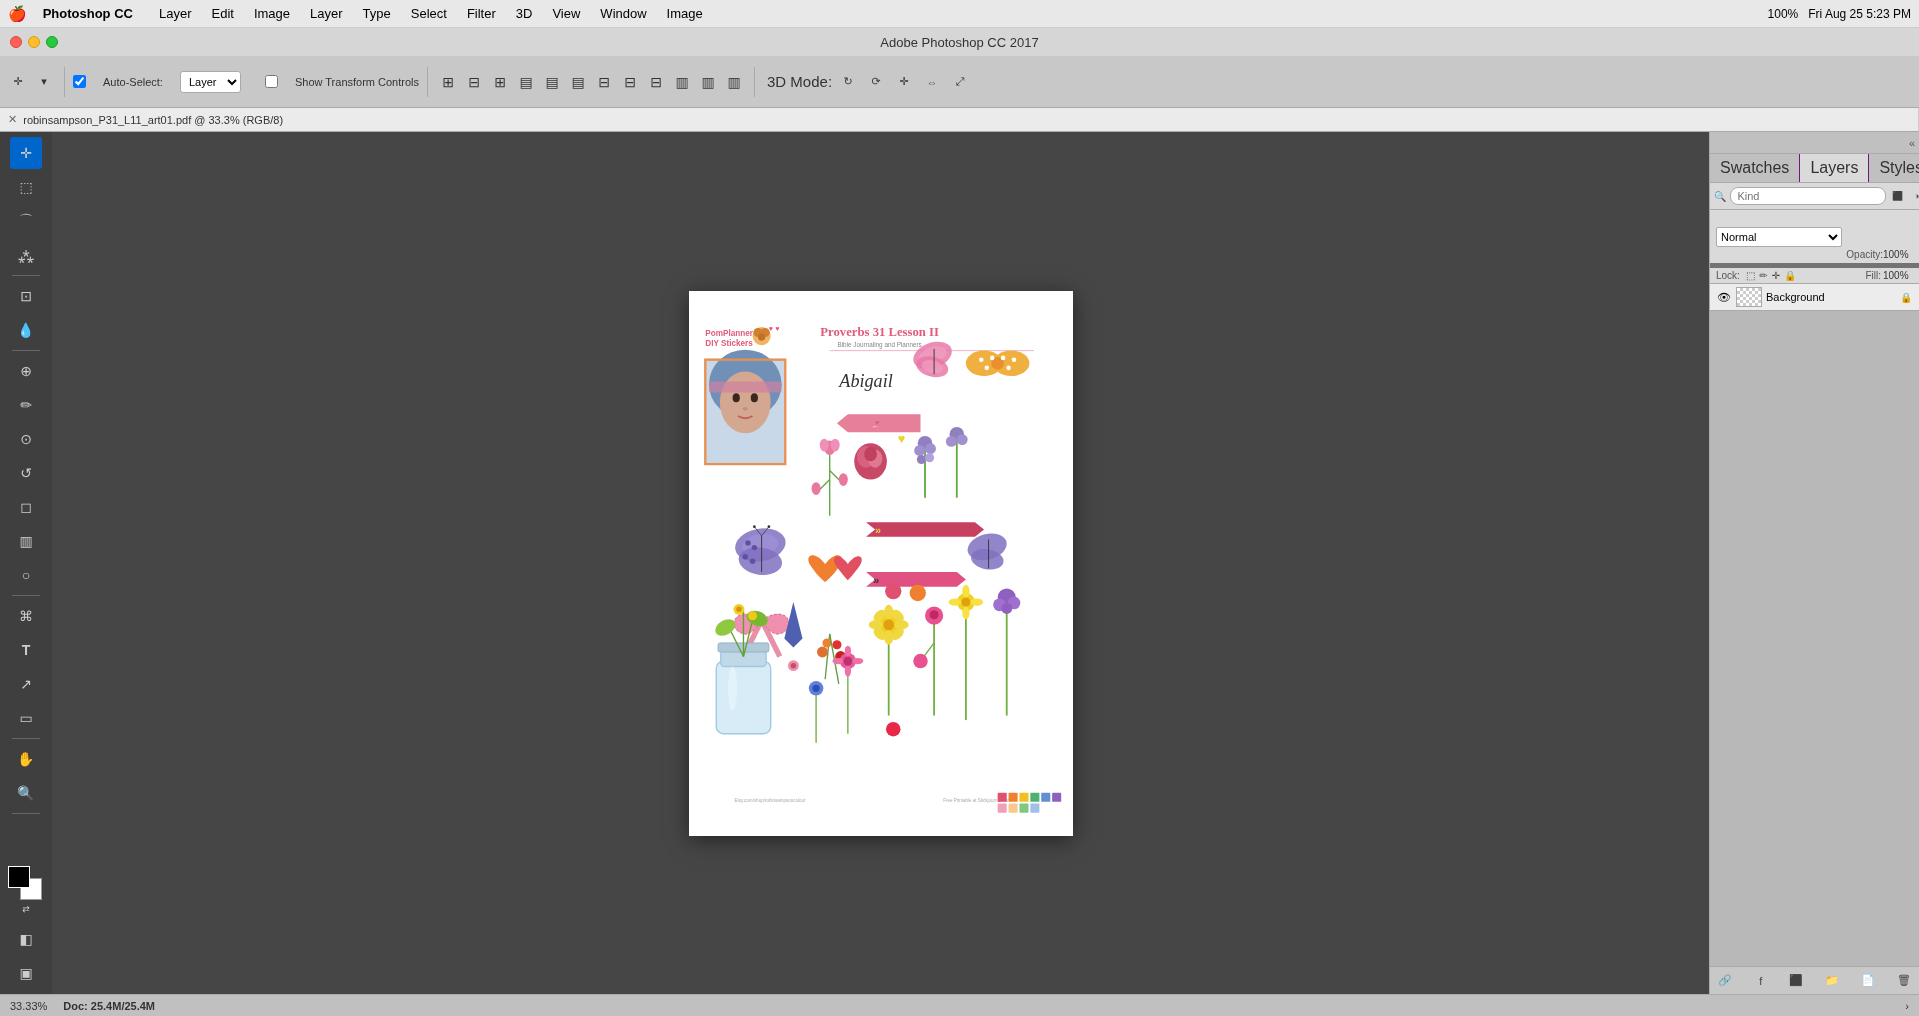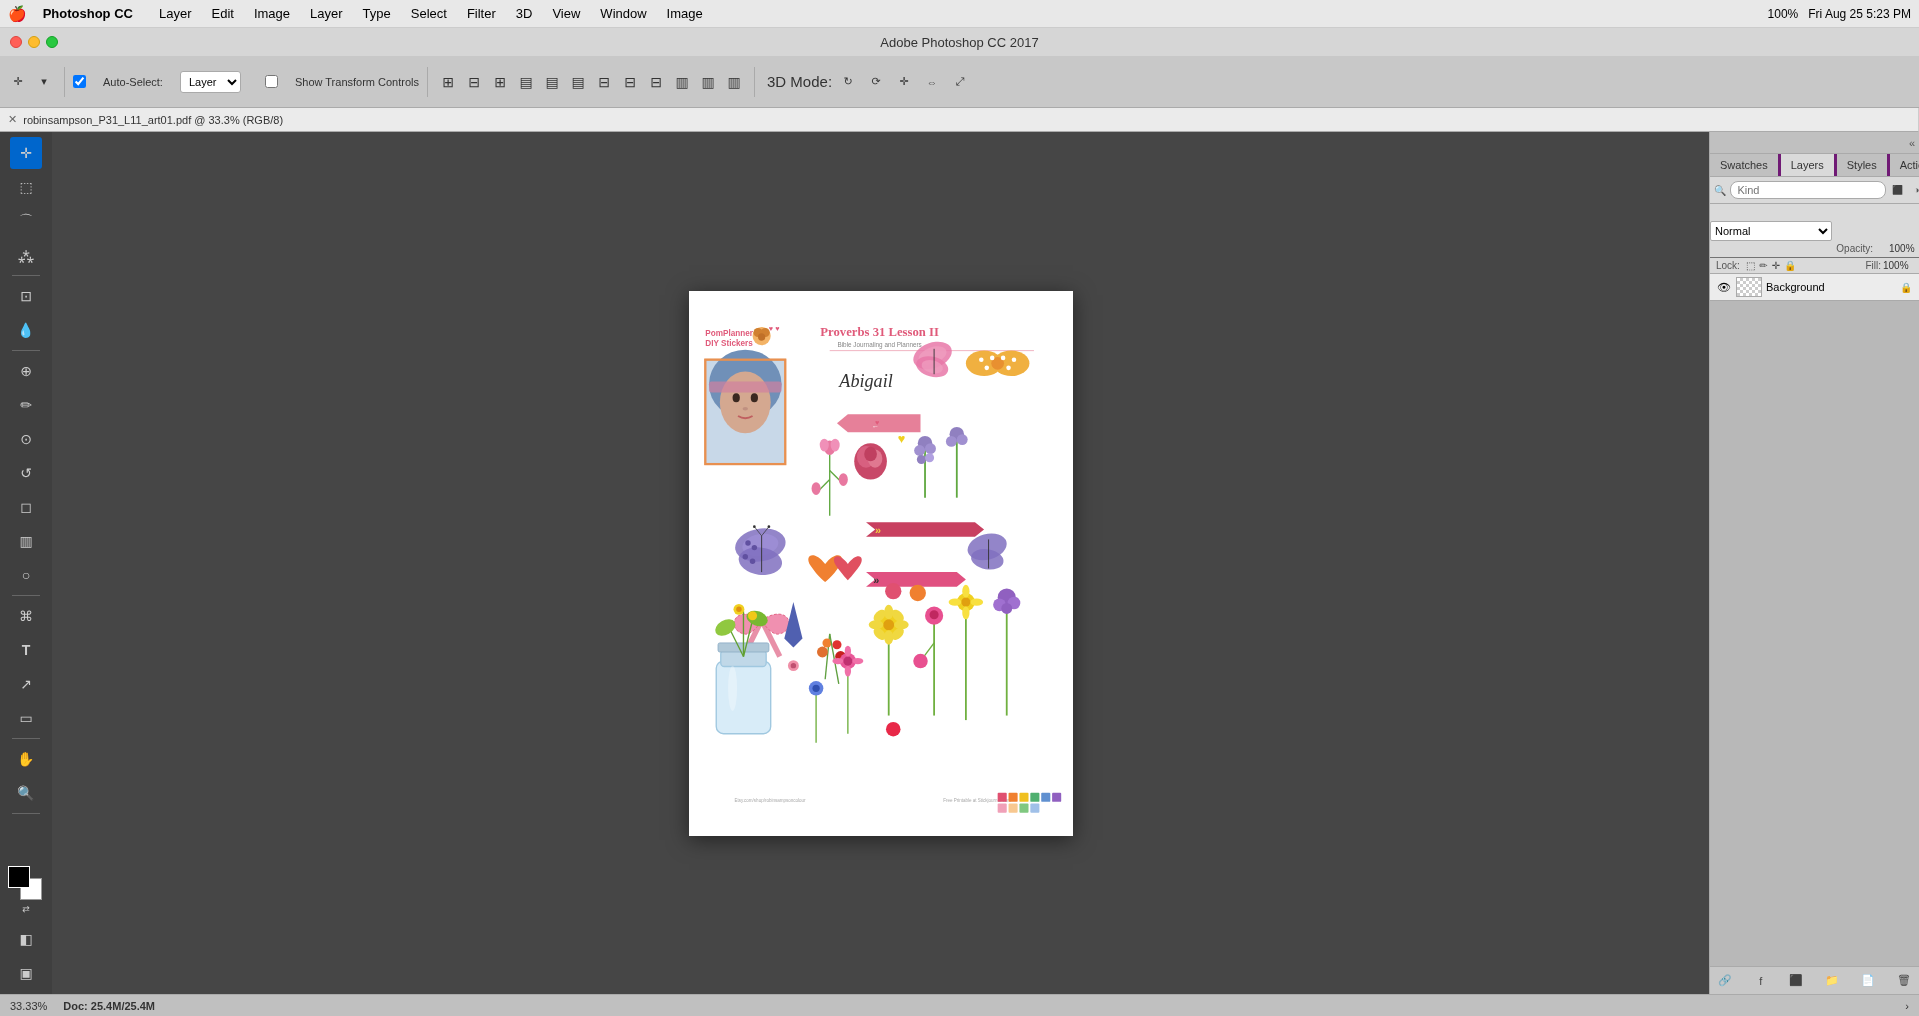--- a/index.html
+++ b/index.html
@@ -214,24 +214,24 @@
 
     
     .panel-tabs {
       display: flex;
       background: #c0c0c0;
       border-bottom: 1px solid #aaa;
       flex-shrink: 0;
     }
     .panel-tab {
       padding: 5px 10px;
-      font-size: 11px;
+      font-size: 16px;
       color: #333;
       cursor: pointer;
-      border-right: 3px solid #701a75;
+      border-right: 1px solid #701a75;
     }
     .panel-tab.active {
       background: #dadada;
       font-weight: 500;
     }
 
     
     .layers-panel {
       flex: 1;
       display: flex;
@@ -261,38 +261,38 @@
       width: 16px;
       height: 16px;
       display: flex;
       align-items: center;
       justify-content: center;
       font-size: 9px;
       color: #555;
       cursor: pointer;
     }
     .layers-blend {
-      padding: 3px 0;
+      padding: 3px 6px;
       display: flex;
       align-items: center;
       gap: 4px;
-      border-bottom: 1px solid #737373;
+      border-bottom: 5px solid #737373;
     }
     .blend-select {
       flex: 1;
       height: 20px;
       font-size: 11px;
       border: 1px solid #aaa;
       background: white;
       border-radius: 2px;
     }
     .opacity-group {
       display: flex;
       align-items: flex-end;
-      gap: 16px;
+      gap: 0;
       font-size: 10px;
       margin-top: 36px;
     }
     .opacity-label {
       font-size: 10px;
       color: #555;
     }
     .opacity-value {
       font-size: 10px;
       color: #333;

